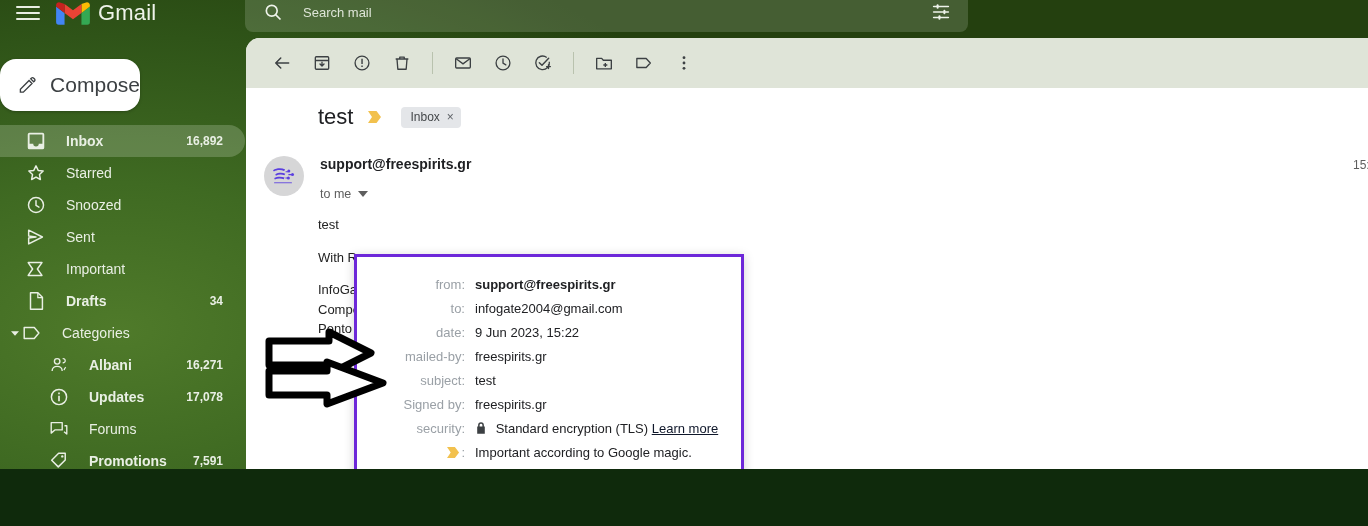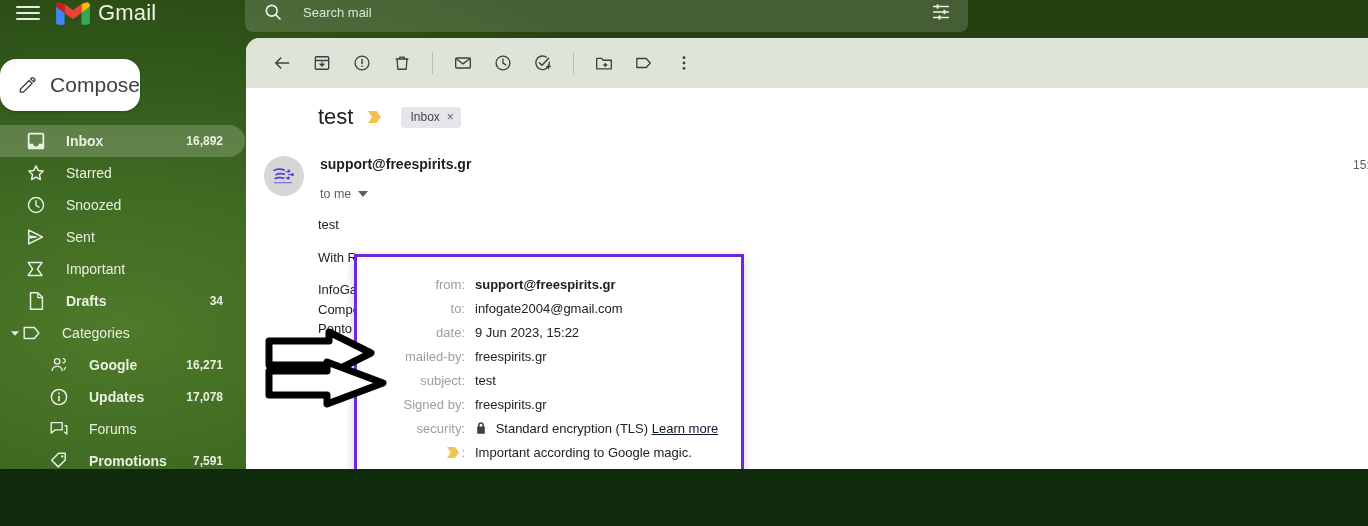--- a/index.html
+++ b/index.html
@@ -253,21 +253,21 @@
         <div class="nlabel">Categories</div>
         <div class="ncount"></div>
       </div>
 
       <div class="navitem sub bold">
         <svg class="nicon" viewBox="0 0 24 24">
           <circle cx="10" cy="8" r="3" fill="none" stroke="#e9efe4" stroke-width="1.5"></circle>
           <path fill="none" stroke="#e9efe4" stroke-width="1.5" d="M4.5 18.5c0-3 2.5-5 5.5-5s5.5 2 5.5 5"></path>
           <path fill="none" stroke="#e9efe4" stroke-width="1.4" d="M16 9.5a2.3 2.3 0 1 0 0-4.5M17.5 17.6c.3-1.3 1-2.4 1.9-3.1"></path>
         </svg>
-        <div class="nlabel">Google</div>
+        <div class="nlabel">Albani</div>
         <div class="ncount">16,271</div>
       </div>
 
       <div class="navitem sub bold">
         <svg class="nicon" viewBox="0 0 24 24">
           <circle cx="12" cy="12" r="8.3" fill="none" stroke="#e9efe4" stroke-width="1.6"></circle>
           <path fill="#e9efe4" d="M11.1 10.6h1.8v6h-1.8zM11.1 7.2h1.8V9h-1.8z"></path>
         </svg>
         <div class="nlabel">Updates</div>
         <div class="ncount">17,078</div>

